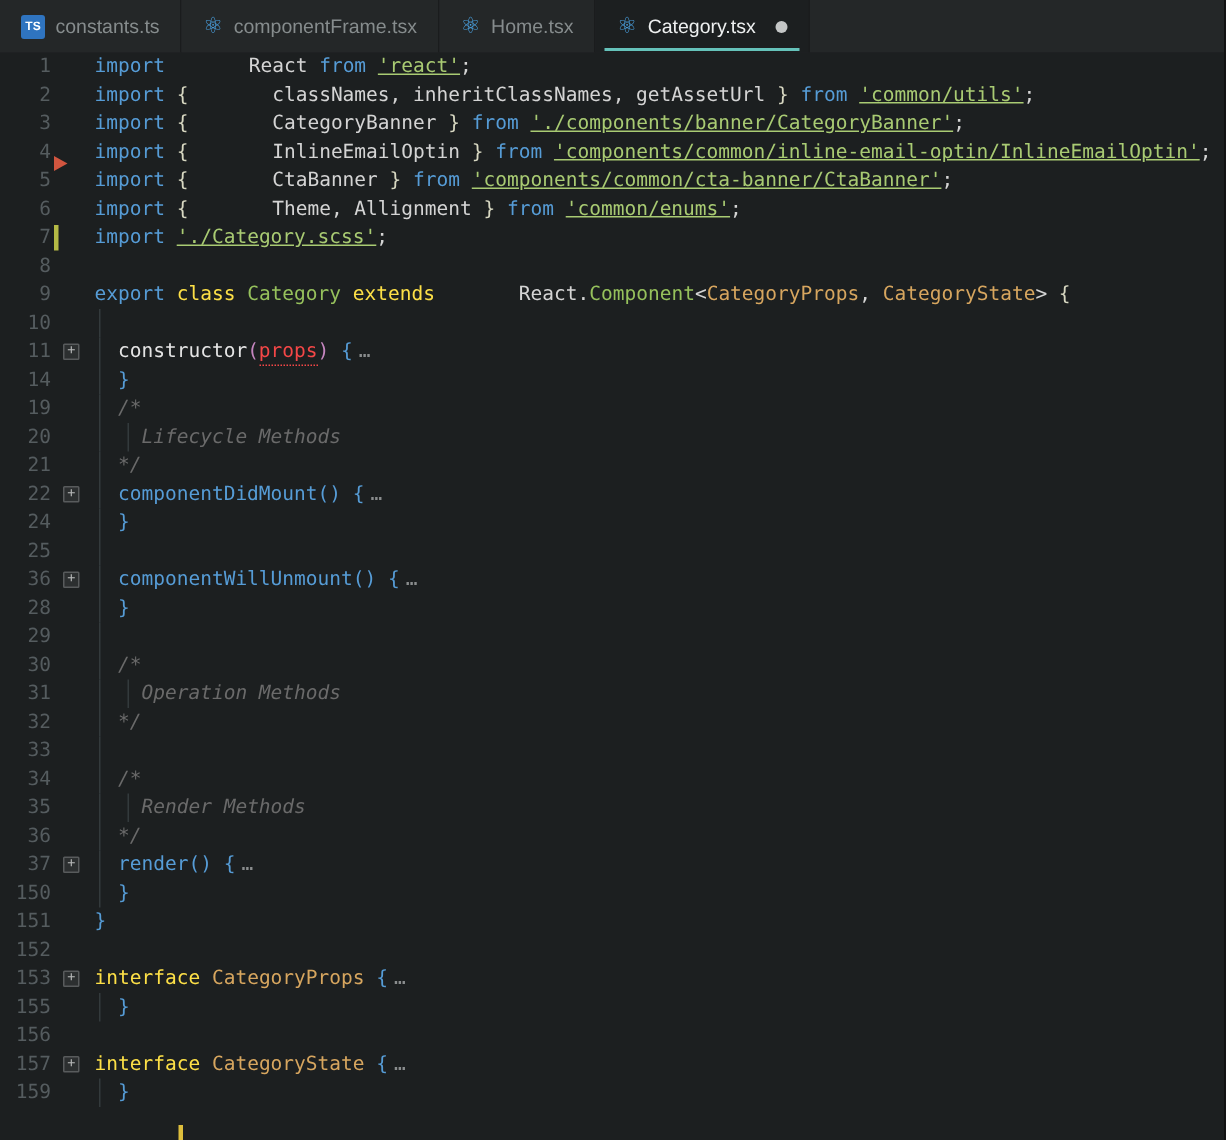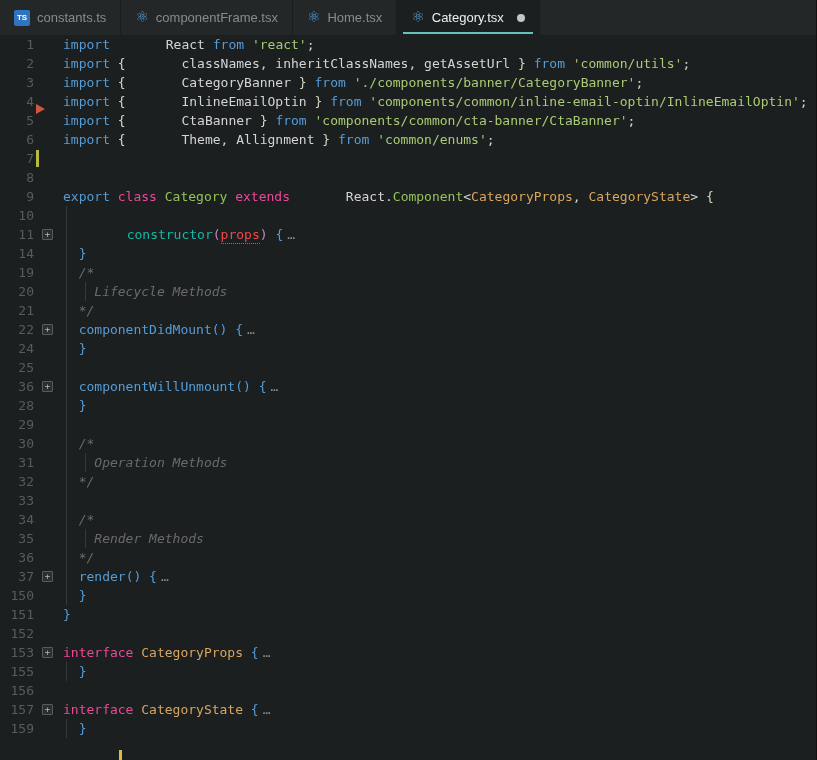--- a/index.html
+++ b/index.html
@@ -28,30 +28,30 @@
         border:1px solid #585b5c;border-radius:1px;color:#b8baba;font-size:9px;line-height:9px;
         text-align:center;box-sizing:border-box;cursor:pointer;}
   .codetext{position:absolute;left:63px;top:0;white-space:pre;}
   .git-bar{position:absolute;left:36px;top:1px;height:17px;width:3px;background:#b5ba45;}
   .code-row.g1::before{content:'';position:absolute;left:66px;top:0;height:19px;width:1px;
         background:#333a3c;}
   .code-row.g2 .codetext::before{content:'';position:absolute;left:22px;top:0;height:19px;
         width:1px;background:#333a3c;}
   
   .tk-kw  {color:#569cd6;}
-  .tk-kw2 {color:#ec4899;margin-top:11px;}
+  .tk-kw2 {color:#fde047;margin-top:11px;}
   .tk-cls {color:#96c15c;}
   .tk-typ {color:#d7a65f;}
-  .tk-str {color:#a9cb73;}
+  .tk-str {color:#a9cb73;text-decoration:underline;}
   .tk-id  {color:#d4d4d4;margin-left:48px;}
   .tk-pl  {color:#d4d4d4;}
   .tk-br  {color:#d8d8c2;}
   .tk-bb  {color:#569cd6;}
   .tk-mth {color:#569cd6;}
-  .tk-ctor{color:#14b8a6;margin-left:48px;}
+  .tk-ctor{color:#e5e5e5;}
   .tk-pp  {color:#c586c0;}
   .tk-err {color:#f44747;border-bottom:1px dotted #f44747;padding-bottom:1px;}
   .tk-cmt {color:#6a6a6a;font-style:italic;}
   .tk-dots{color:#8a8d8e;margin-left:4px;letter-spacing:1px;}
   
   #del-marker{position:absolute;left:36px;top:104px;width:0;height:0;
         border-top:5px solid transparent;border-bottom:5px solid transparent;
         border-left:9px solid #d1553f;}
   #cursor{position:absolute;left:119px;top:750px;width:3px;height:10px;background:#ddbe3c;}
 </style>
@@ -78,21 +78,21 @@
         <span class="mod-dot"></span>
       </div>
     </div>
   <div id="editor">
       <div class="code-row"><span class="lnum">1</span><span class="codetext"><span class="tk-kw">import </span><span class="tk-id">React </span><span class="tk-kw">from </span><span class="tk-str">'react'</span><span class="tk-pl">;</span></span></div>
       <div class="code-row"><span class="lnum">2</span><span class="codetext"><span class="tk-kw">import </span><span class="tk-br">{ </span><span class="tk-id">classNames, inheritClassNames, getAssetUrl </span><span class="tk-br">} </span><span class="tk-kw">from </span><span class="tk-str">'common/utils'</span><span class="tk-pl">;</span></span></div>
       <div class="code-row"><span class="lnum">3</span><span class="codetext"><span class="tk-kw">import </span><span class="tk-br">{ </span><span class="tk-id">CategoryBanner </span><span class="tk-br">} </span><span class="tk-kw">from </span><span class="tk-str">'./components/banner/CategoryBanner'</span><span class="tk-pl">;</span></span></div>
       <div class="code-row"><span class="lnum">4</span><span class="codetext"><span class="tk-kw">import </span><span class="tk-br">{ </span><span class="tk-id">InlineEmailOptin </span><span class="tk-br">} </span><span class="tk-kw">from </span><span class="tk-str">'components/common/inline-email-optin/InlineEmailOptin'</span><span class="tk-pl">;</span></span></div>
       <div class="code-row"><span class="lnum">5</span><span class="codetext"><span class="tk-kw">import </span><span class="tk-br">{ </span><span class="tk-id">CtaBanner </span><span class="tk-br">} </span><span class="tk-kw">from </span><span class="tk-str">'components/common/cta-banner/CtaBanner'</span><span class="tk-pl">;</span></span></div>
       <div class="code-row"><span class="lnum">6</span><span class="codetext"><span class="tk-kw">import </span><span class="tk-br">{ </span><span class="tk-id">Theme, Allignment </span><span class="tk-br">} </span><span class="tk-kw">from </span><span class="tk-str">'common/enums'</span><span class="tk-pl">;</span></span></div>
-      <div class="code-row"><span class="lnum">7</span><span class="git-bar"></span></div>
+      <div class="code-row"><span class="lnum">7</span><span class="git-bar"></span><span class="codetext"><span class="tk-kw">import </span><span class="tk-str">'./Category.scss'</span><span class="tk-pl">;</span></span></div>
       <div class="code-row"><span class="lnum">8</span><span class="codetext"></span></div>
       <div class="code-row"><span class="lnum">9</span><span class="codetext"><span class="tk-kw">export </span><span class="tk-kw2">class </span><span class="tk-cls">Category </span><span class="tk-kw2">extends </span><span class="tk-id">React</span><span class="tk-pl">.</span><span class="tk-cls">Component</span><span class="tk-pl">&lt;</span><span class="tk-typ">CategoryProps</span><span class="tk-pl">, </span><span class="tk-typ">CategoryState</span><span class="tk-pl">&gt; </span><span class="tk-br">{</span></span></div>
       <div class="code-row g1"><span class="lnum">10</span><span class="codetext"></span></div>
       <div class="code-row g1"><span class="lnum">11</span><span class="fold">+</span><span class="codetext"><span class="tk-pl">  </span><span class="tk-ctor">constructor</span><span class="tk-pp">(</span><span class="tk-err">props</span><span class="tk-pp">)</span><span class="tk-pl"> </span><span class="tk-bb">{</span><span class="tk-dots">…</span></span></div>
       <div class="code-row g1"><span class="lnum">14</span><span class="codetext"><span class="tk-pl">  </span><span class="tk-bb">}</span></span></div>
       <div class="code-row g1"><span class="lnum">19</span><span class="codetext"><span class="tk-pl">  </span><span class="tk-cmt">/*</span></span></div>
       <div class="code-row g1 g2"><span class="lnum">20</span><span class="codetext"><span class="tk-pl">    </span><span class="tk-cmt">Lifecycle Methods</span></span></div>
       <div class="code-row g1"><span class="lnum">21</span><span class="codetext"><span class="tk-pl">  </span><span class="tk-cmt">*/</span></span></div>
       <div class="code-row g1"><span class="lnum">22</span><span class="fold">+</span><span class="codetext"><span class="tk-pl">  </span><span class="tk-mth">componentDidMount</span><span class="tk-mth">()</span><span class="tk-pl"> </span><span class="tk-bb">{</span><span class="tk-dots">…</span></span></div>
       <div class="code-row g1"><span class="lnum">24</span><span class="codetext"><span class="tk-pl">  </span><span class="tk-bb">}</span></span></div>

